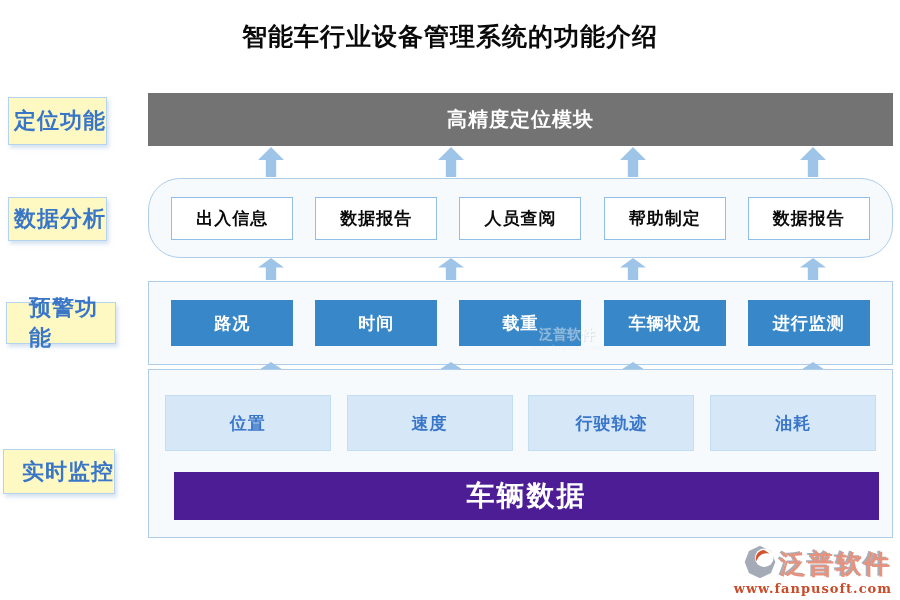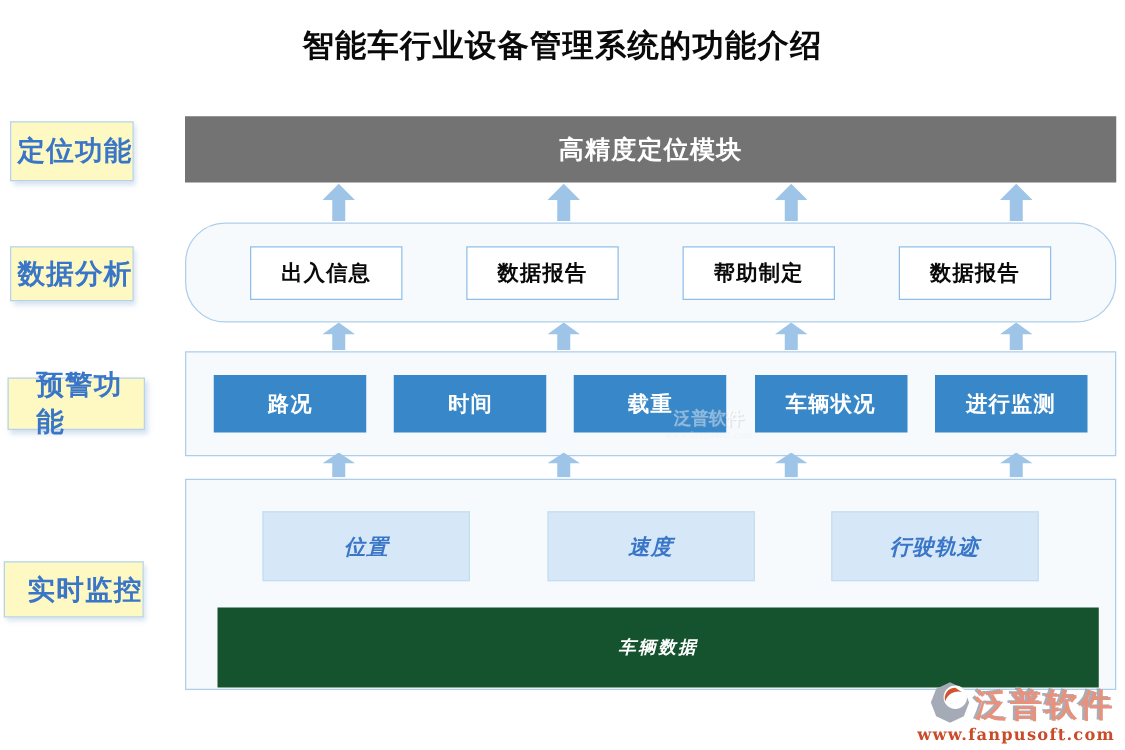--- a/index.html
+++ b/index.html
@@ -25,34 +25,34 @@
   .main{position:absolute;left:148px;top:0;width:745px;height:600px;}
 
   .bar-dark{position:absolute;left:0;top:93px;width:745px;height:53px;
             background:#737373;color:#ffffff;font-size:20px;font-weight:bold;
             display:flex;align-items:center;justify-content:center;letter-spacing:1px;}
 
   .panel{position:absolute;left:0;width:745px;background:#f7fafd;border:1px solid #aecde9;
          box-sizing:border-box;}
   .panel-2{top:178px;height:80px;display:flex;align-items:center;justify-content:space-evenly;border-radius:32px;}
   .panel-3{top:281px;height:84px;display:flex;align-items:center;justify-content:space-evenly;}
-  .panel-4{top:383px;height:169px;font-style:italic;}
+  .panel-4{top:369px;height:169px;}
 
   .white-box{width:120px;height:41px;background:#ffffff;border:1px solid #8fbfe8;
              color:#0a0a0a;font-size:17px;font-weight:bold;
              display:flex;align-items:center;justify-content:center;letter-spacing:1px;}
   .blue-box{width:122px;height:46px;background:#3787c9;color:#ffffff;font-size:17px;
             font-weight:bold;display:flex;align-items:center;justify-content:center;
             letter-spacing:1px;}
   .light-row{display:flex;justify-content:space-evenly;align-items:center;margin-top:25px;}
   .light-box{width:164px;height:54px;background:#d6e8f8;border:1px solid #c3ddf1;
              color:#3a76c8;font-size:17px;font-weight:bold;
              display:flex;align-items:center;justify-content:center;letter-spacing:1px;}
-  .bar-bottom{margin:21px 13px 0 25px;height:64px;background:#14532d;color:#ffffff;
-              font-size:14px;font-weight:bold;display:flex;align-items:center;
+  .bar-bottom{margin:21px 13px 0 25px;height:48px;background:#4c1d95;color:#ffffff;
+              font-size:28px;font-weight:bold;display:flex;align-items:center;
               justify-content:center;letter-spacing:2px;}
 
   
   .arrow-row{position:absolute;left:0;width:745px;}
   .ar-a{top:147px;height:30px;}
   .ar-b{top:258px;height:22px;}
   .ar-c{top:362px;height:20px;}
   .up-arrow{position:absolute;top:0;width:26px;height:100%;background:#9ec5e8;
             clip-path:polygon(50% 0,100% 43%,70% 43%,70% 100%,30% 100%,30% 43%,0 43%);}
   .a1{left:110px;} .a2{left:290px;} .a3{left:472px;} .a4{left:652px;}
@@ -106,20 +106,23 @@
     </div>
 
     <div class="panel panel-2">
       <div class="white-box">
         <span>出入信息</span>
       </div>
       <div class="white-box">
         <span>数据报告</span>
       </div>
       <div class="white-box">
+        <span>人员查阅</span>
+      </div>
+      <div class="white-box">
         <span>帮助制定</span>
       </div>
       <div class="white-box">
         <span>数据报告</span>
       </div>
     </div>
 
     <div class="arrow-row ar-b">
       <div class="up-arrow a1"></div>
       <div class="up-arrow a2"></div>
@@ -155,20 +158,23 @@
     <div class="panel panel-4">
       <div class="light-row">
         <div class="light-box">
           <span>位置</span>
         </div>
         <div class="light-box">
           <span>速度</span>
         </div>
         <div class="light-box">
           <span>行驶轨迹</span>
+        </div>
+        <div class="light-box">
+          <span>油耗</span>
         </div>
       </div>
       <div class="bar-bottom">
         <span>车辆数据</span>
       </div>
     </div>
 
   </div>
 
   <div class="wm-center">

